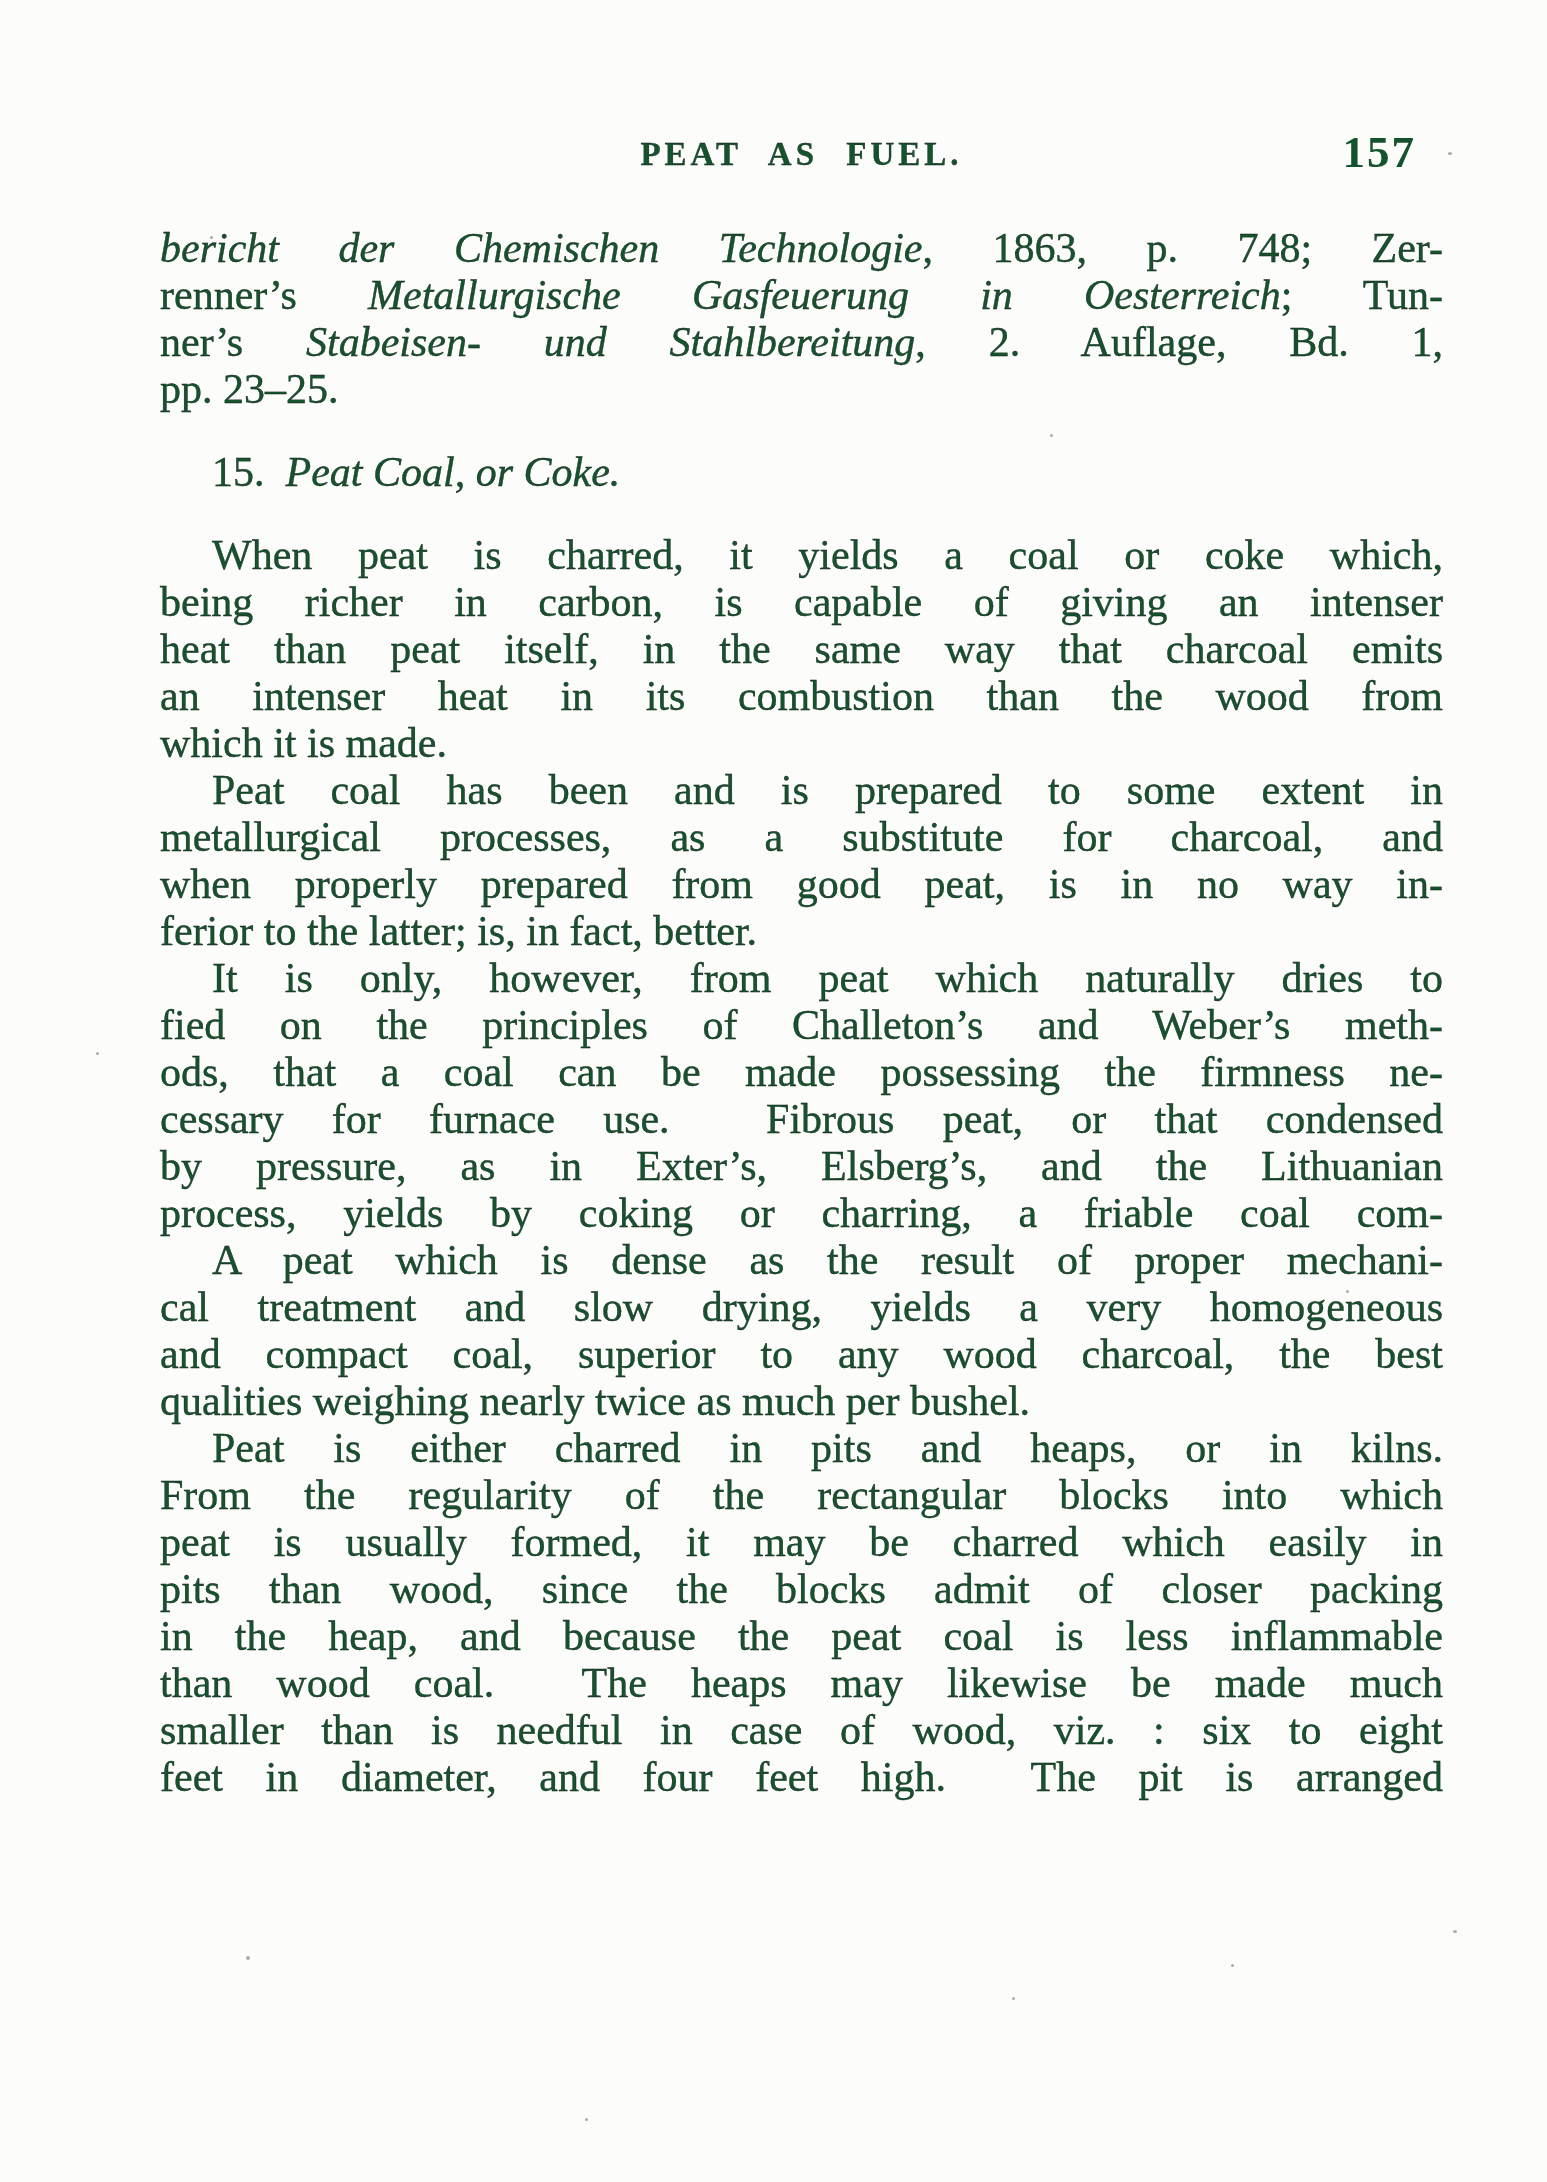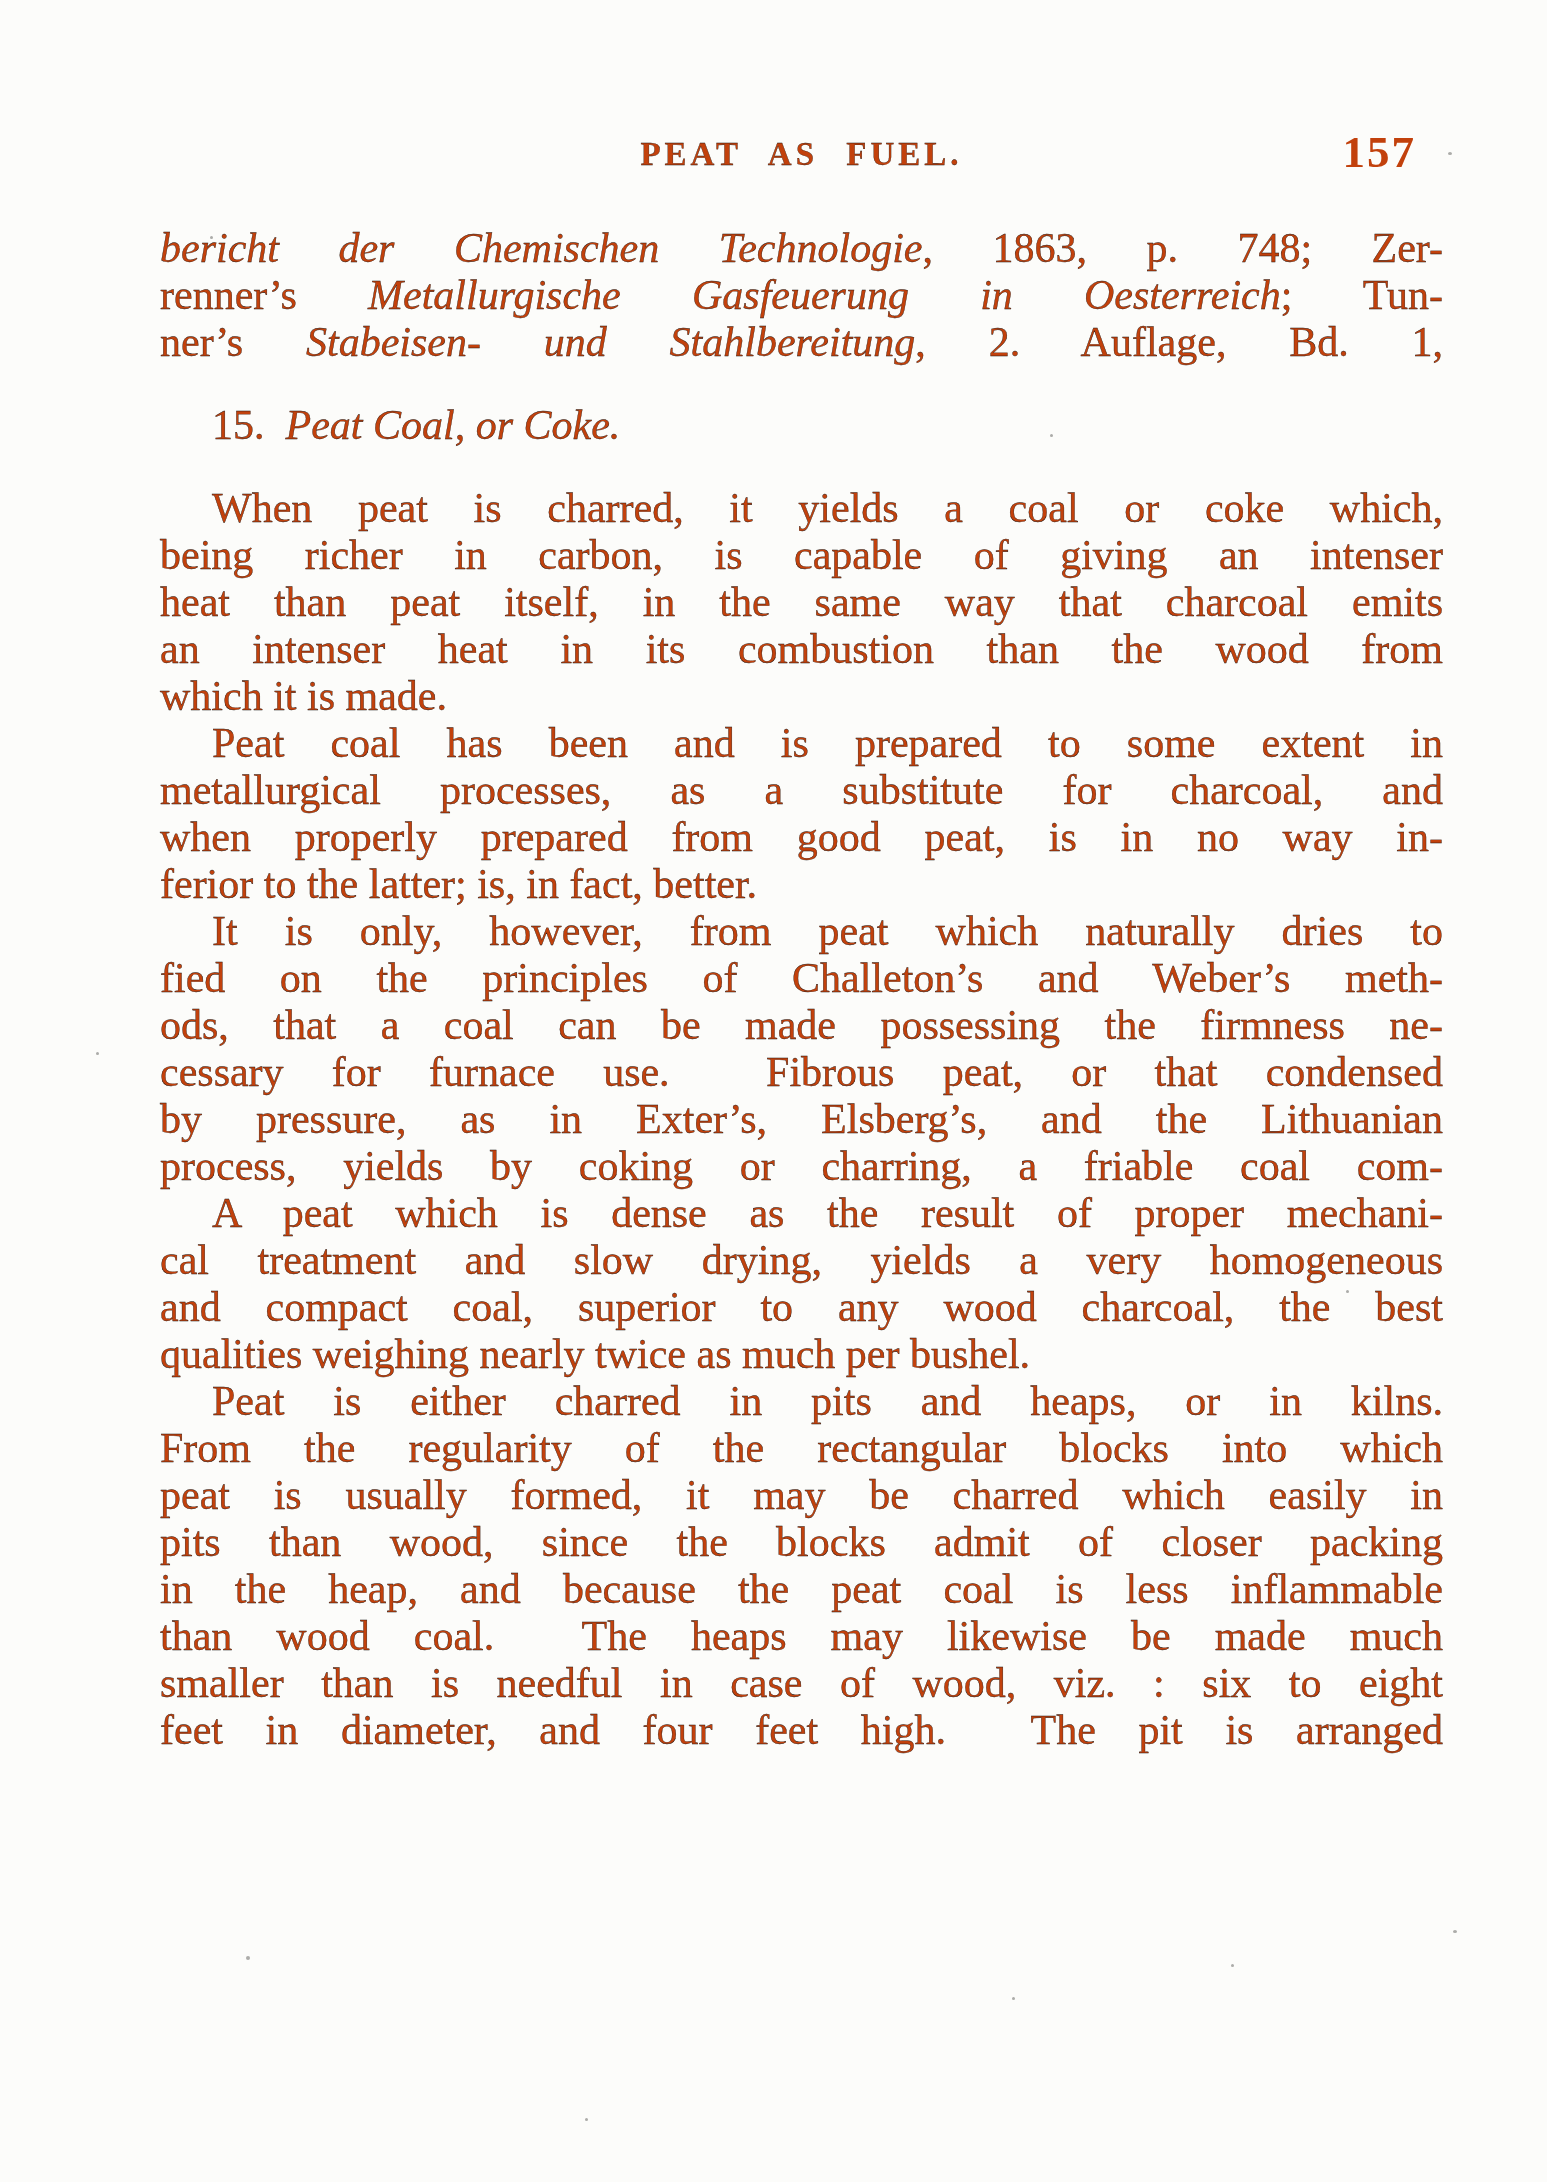--- a/index.html
+++ b/index.html
@@ -7,21 +7,21 @@
     padding: 0;
     background: #fbfbf8;
   }
   .page {
     position: relative;
     width: 1547px;
     height: 2182px;
     background: #fcfcfa;
     overflow: hidden;
     font-family: "Liberation Serif", "DejaVu Serif", serif;
-    color: #c2410c;
+    color: #14532d;
   }
   
   .running-head {
     position: absolute;
     top: 136px;
     left: 160px;
     width: 1283px;
     height: 56px;
   }
   .head-title {
@@ -95,20 +95,21 @@
   <header class="running-head">
     <div class="head-title">PEAT AS FUEL.</div>
     <div class="head-page">157</div>
   </header>
 
   <main class="page-body">
       <div class="block block-reference-continuation">
         <div class="line"><span class="it">bericht der Chemischen Technologie</span><span class="ro">, 1863, p. 748;  Zer-</span></div>
         <div class="line"><span class="ro">renner’s </span><span class="it">Metallurgische Gasfeuerung in Oesterreich</span><span class="ro">; Tun-</span></div>
         <div class="line"><span class="ro">ner’s </span><span class="it">Stabeisen- und Stahlbereitung</span><span class="ro">, 2. Auflage, Bd. 1,</span></div>
+        <div class="line no-just"><span class="ro">pp. 23–25.</span></div>
       </div>
       <div class="block block-section-heading">
         <div class="line no-just"><span class="ro">15.&nbsp; </span><span class="it">Peat Coal, or Coke.</span></div>
       </div>
       <div class="block block-paragraph">
         <div class="line indent"><span class="ro">When peat is charred, it yields a coal or coke which,</span></div>
         <div class="line"><span class="ro">being richer in carbon, is capable of giving an intenser</span></div>
         <div class="line"><span class="ro">heat than peat itself, in the same way that charcoal emits</span></div>
         <div class="line"><span class="ro">an intenser heat in its combustion than the wood from</span></div>
         <div class="line no-just"><span class="ro">which it is made.</span></div>

